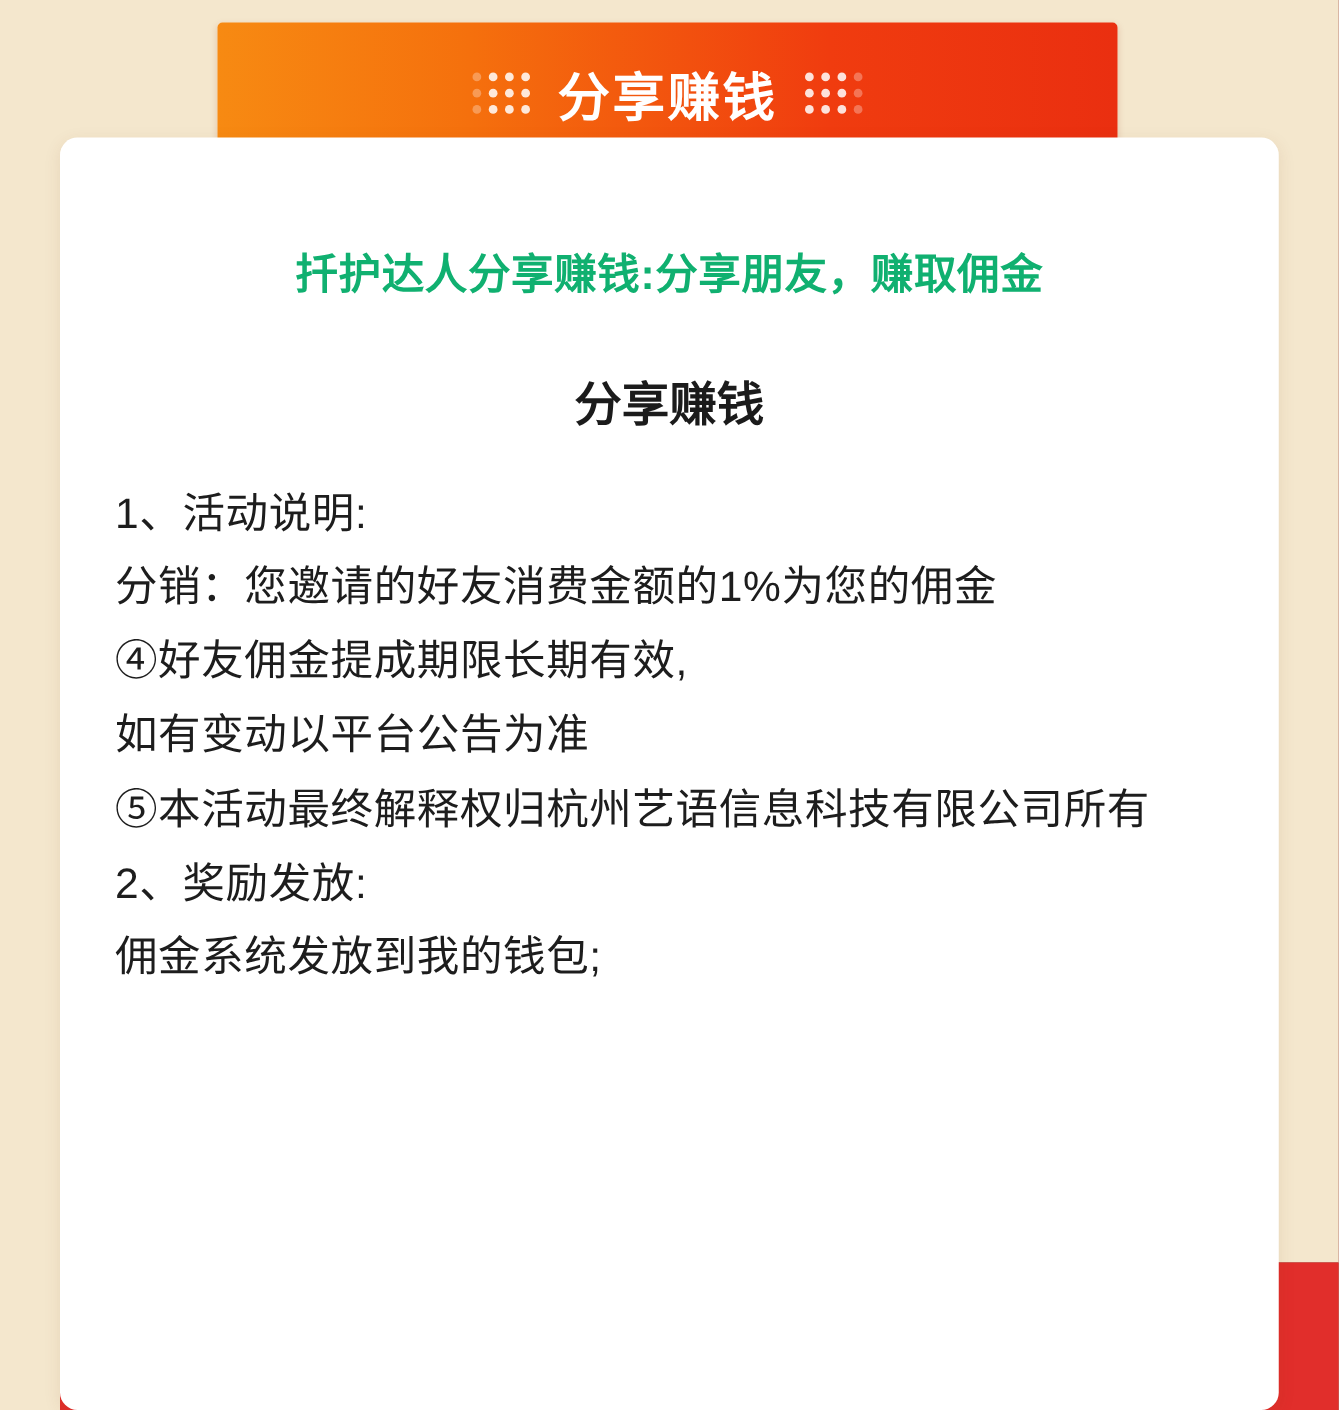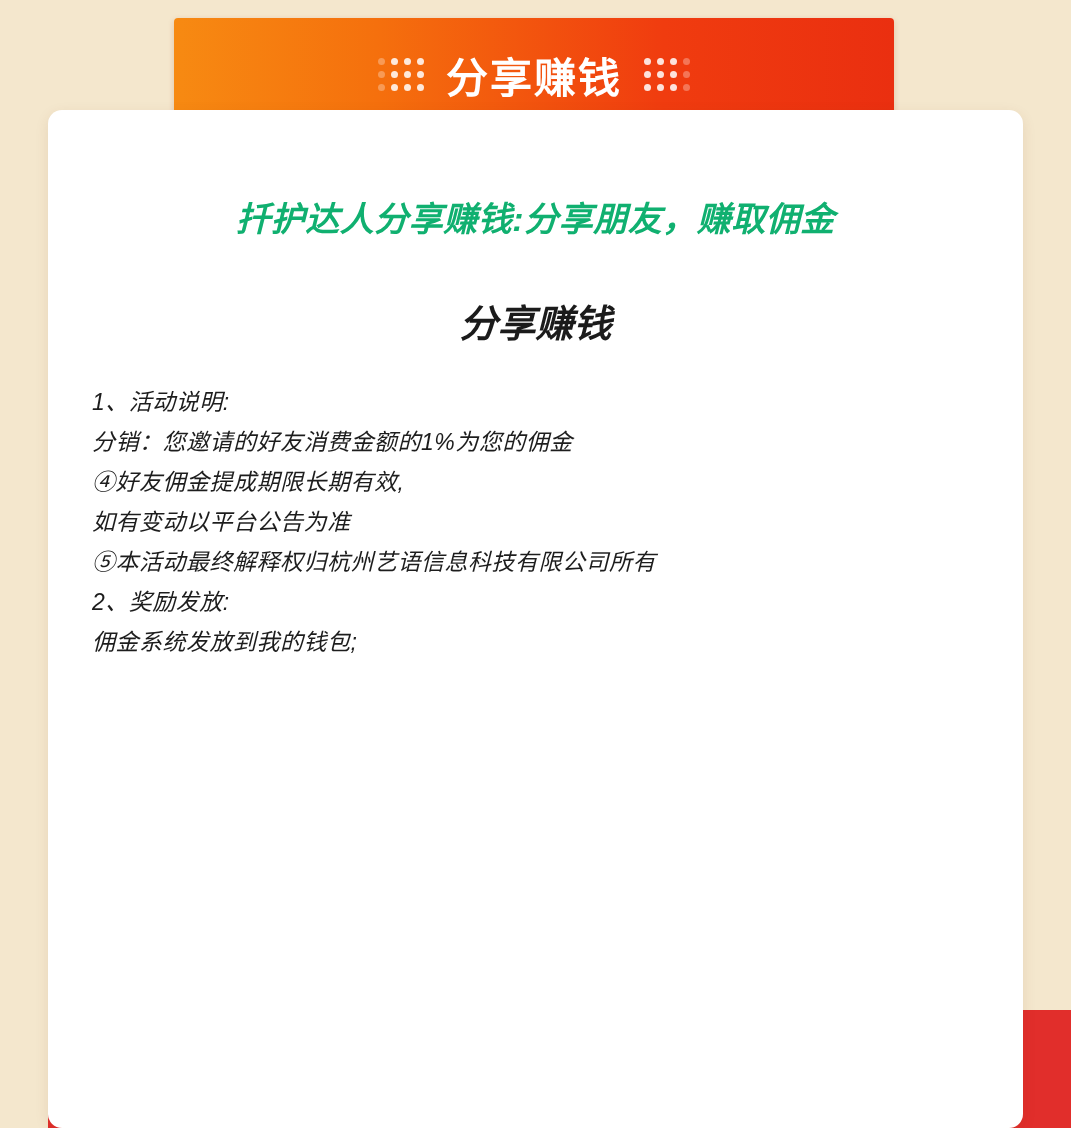--- a/index.html
+++ b/index.html
@@ -94,21 +94,20 @@
     position: absolute;
     left: 48px;
     top: 110px;
     width: 975px;
     min-height: 1018px;
     background: #ffffff;
     border-radius: 14px;
     z-index: 5;
     box-shadow: 0 4px 14px rgba(120, 60, 20, .10);
     overflow: hidden;
-    font-style: italic;
   }
 
   .subtitle {
     margin: 82px 0 0 0;
     text-align: center;
     color: #10b070;
     font-size: 34px;
     font-weight: bold;
     letter-spacing: .5px;
   }
@@ -118,21 +117,21 @@
     text-align: center;
     color: #1b1b1b;
     font-size: 38px;
     font-weight: bold;
   }
 
   .body-text {
     margin: 34px 0 0 0;
     padding: 0 44px 40px 44px;
     color: #1d1d1d;
-    font-size: 23px;
+    font-size: 34px;
     line-height: 1.74;
     letter-spacing: .5px;
     word-break: break-all;
     white-space: pre-wrap;
   }
 </style>
 </head>
 <body>
 
 <div class="page">

